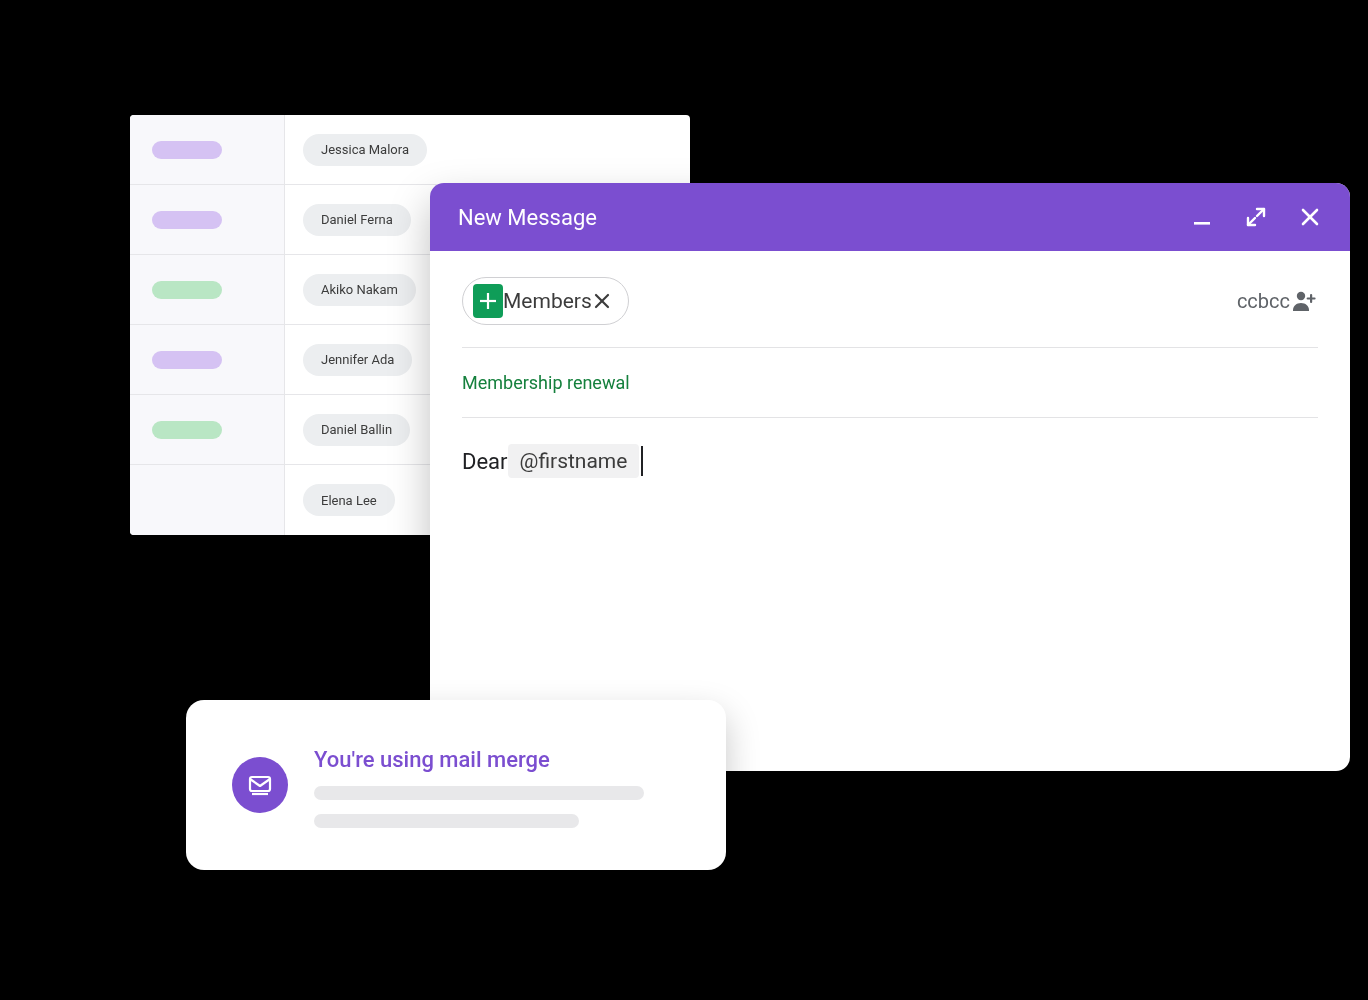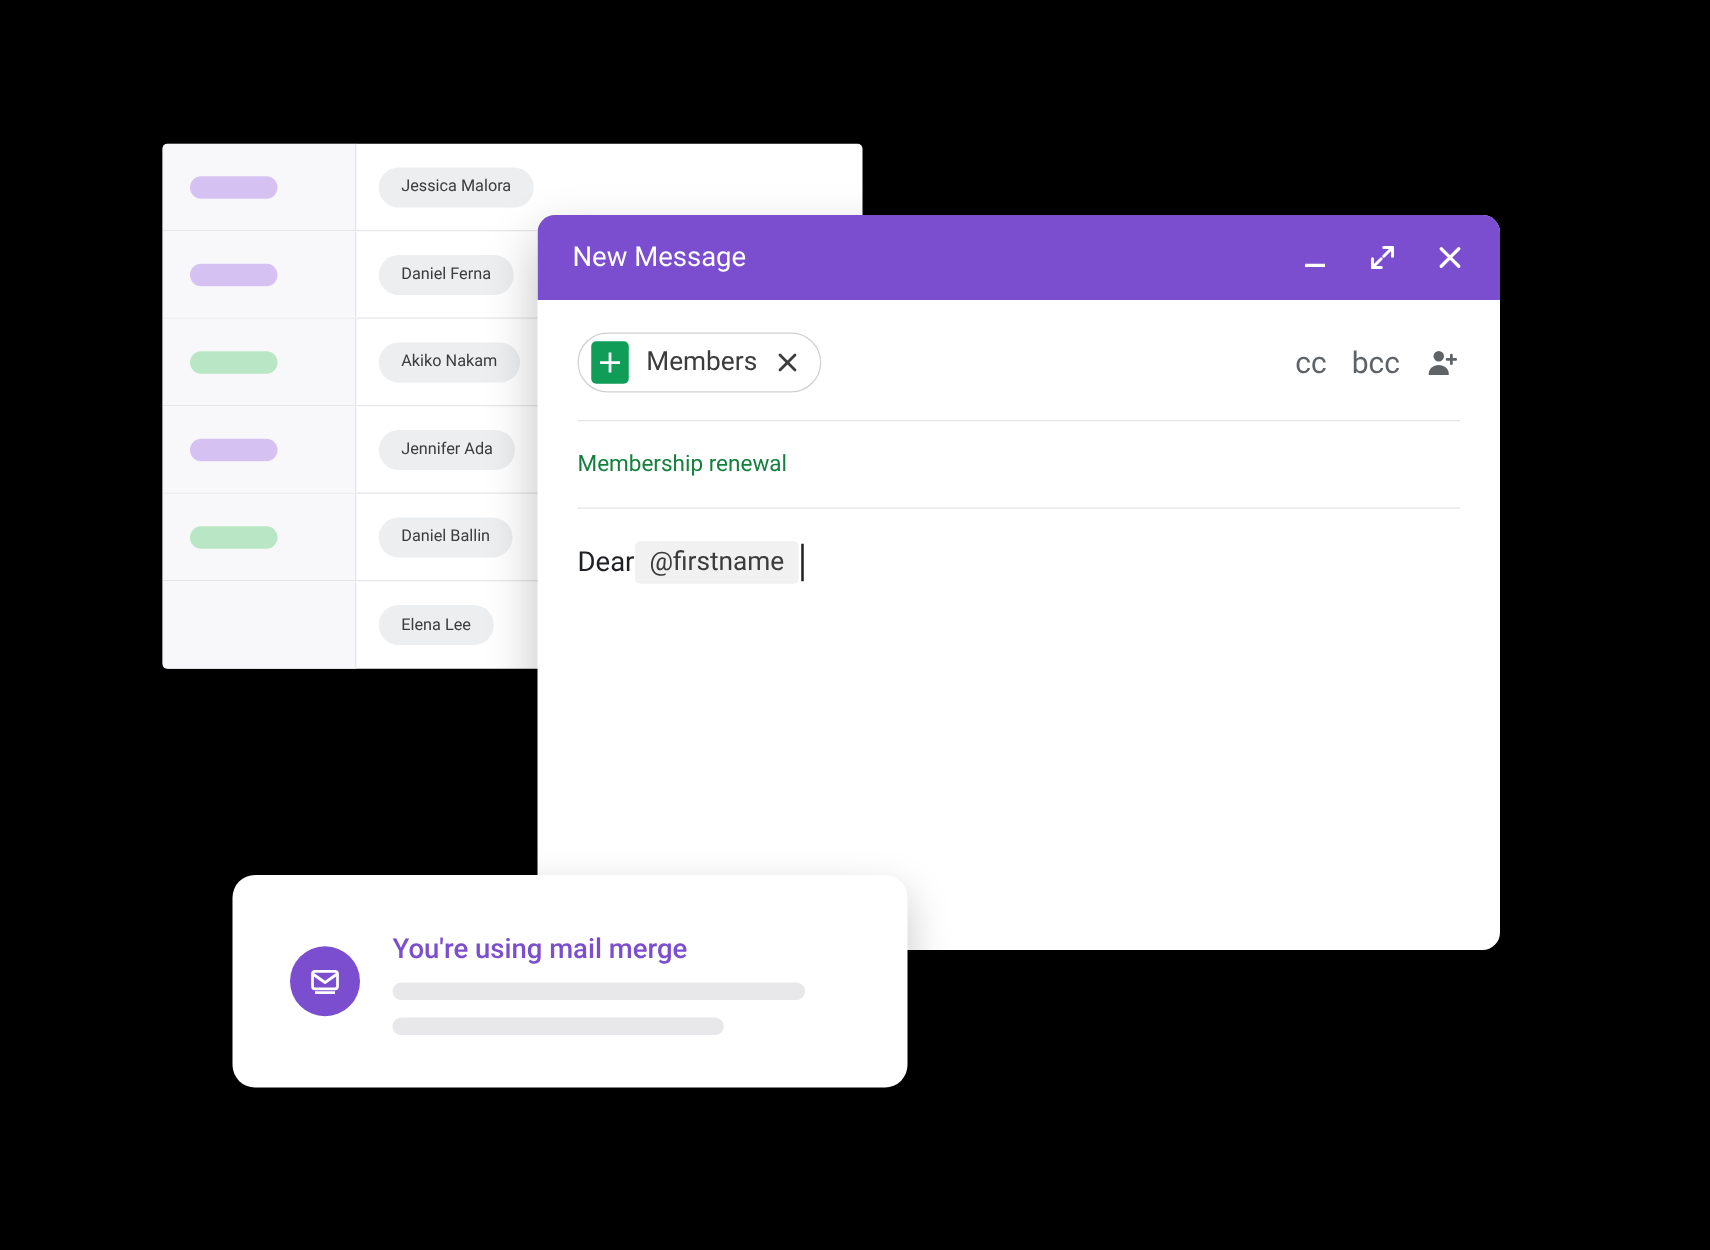--- a/index.html
+++ b/index.html
@@ -56,22 +56,22 @@
     background: #eceef0;
     border-radius: 16px;
     font-size: 13px;
     color: #3c3c3c;
   }
 
   
   .compose {
     position: absolute;
     left: 430px;
-    top: 172px;
-    width: 770px;
+    top: 183px;
+    width: 920px;
     height: 588px;
     background: #fff;
     border-radius: 14px;
     box-shadow: 0 18px 40px rgba(0,0,0,0.25);
     overflow: hidden;
     display: flex;
     flex-direction: column;
   }
   .compose-header {
     height: 68px;
@@ -98,32 +98,32 @@
     padding: 26px 0 22px;
     border-bottom: 1px solid #e3e3e5;
   }
   .chip {
     display: inline-flex;
     align-items: center;
     height: 48px;
     border: 1px solid #d0d0d3;
     border-radius: 26px;
     padding: 0 16px 0 10px;
-    gap: 14px;
+    gap: 0;
   }
   .sheets-ic {
     width: 30px; height: 34px;
     background: #0f9d58;
     border-radius: 4px;
     display:flex; align-items:center; justify-content:center;
   }
   .sheets-ic svg { display:block; }
   .chip-label { font-size: 21px; color:#3c3c3c; }
   .chip-x { width:20px; height:20px; display:flex; align-items:center; justify-content:center; }
-  .to-right { margin-left:auto; display:flex; align-items:center; gap:20px; font-size:24px; color:#5f6368; }
+  .to-right { margin-left:auto; display:flex; align-items:center; font-size:20px; color:#5f6368; }
   .person-add { width:28px; height:28px; display:flex; align-items:center; justify-content:center; }
 
   .subject-row {
     padding: 24px 0;
     border-bottom: 1px solid #e3e3e5;
     font-size: 18px;
     color:#15803d;
   }
 
   .body-row {

